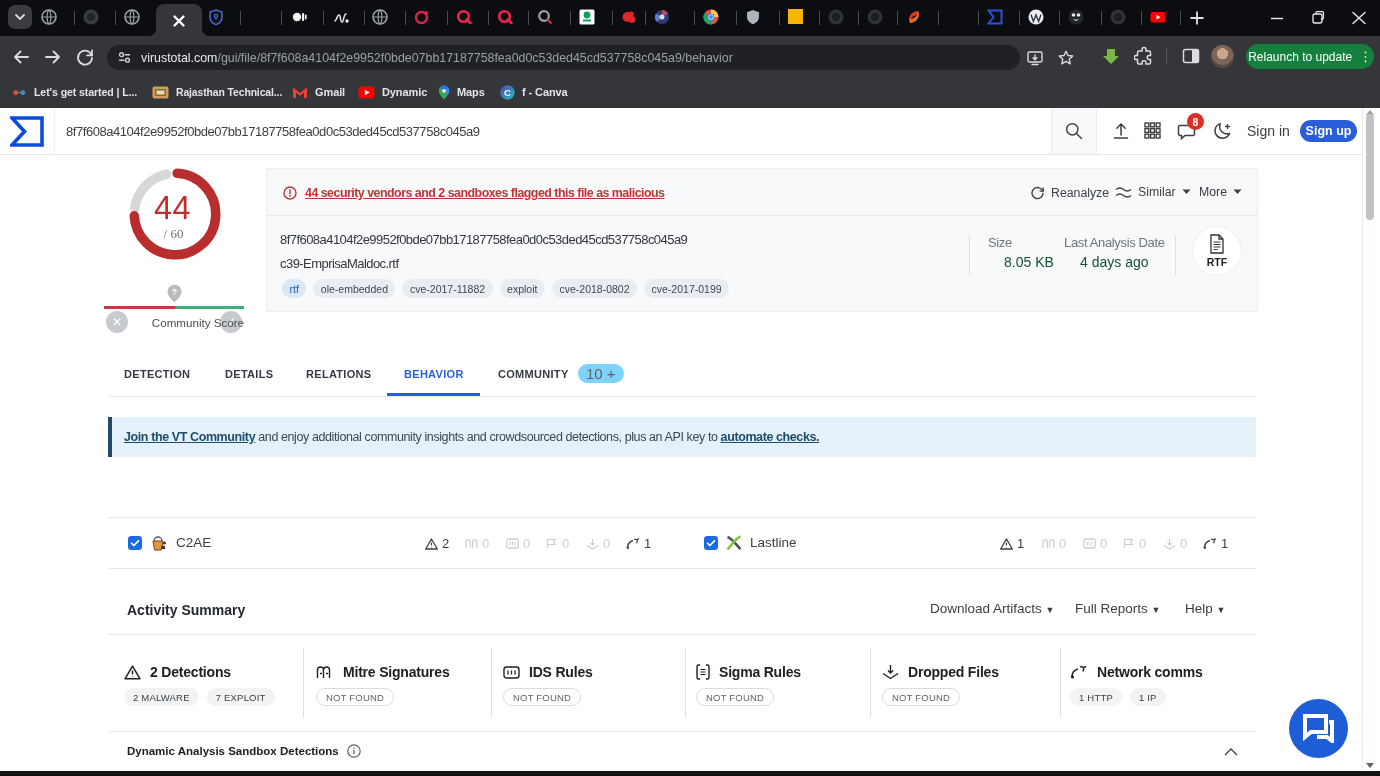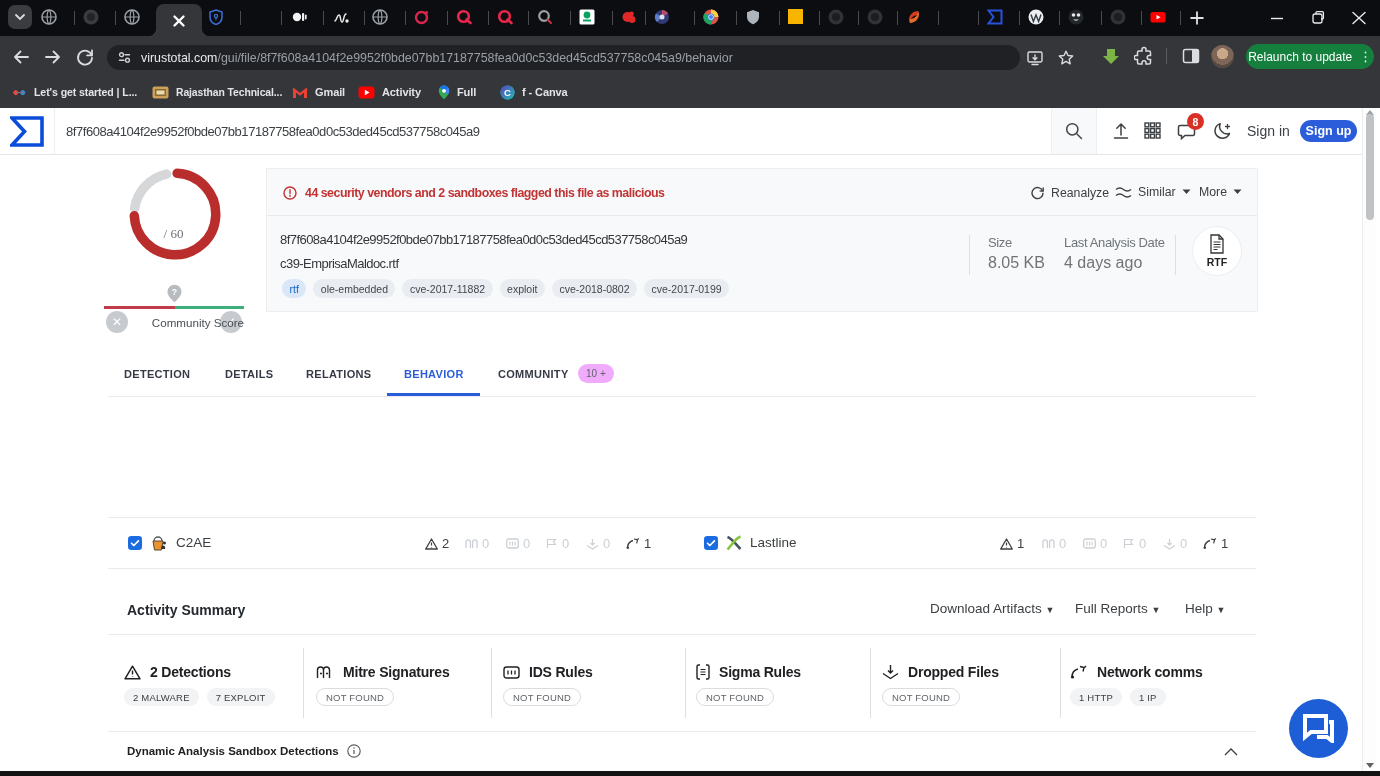--- a/index.html
+++ b/index.html
@@ -24,35 +24,35 @@
 #relaunch { position:absolute; left:1246px; top:8px; width:128px; height:25px; background:#15803d; border-radius:13px; color:#fff; font-size:12px; display:flex; align-items:center; justify-content:center; }
 
 #vthead { position:absolute; left:0; top:108px; width:1362px; height:47px; background:#fff; border-bottom:1px solid #e4e6e8; }
 #vthash { position:absolute; left:66px; top:16px; font-size:13px; color:#3c4043; letter-spacing:-0.45px; }
 #signup { position:absolute; left:1300px; top:12px; width:57px; height:22px; background:#2b5ddb; border-radius:13px; color:#fff; font-weight:700; font-size:12.5px; display:flex; align-items:center; justify-content:center; }
 .hic { position:absolute; top:12px; }
 
 #main { position:absolute; left:0; top:155px; width:1362px; height:615px; background:#fff; }
 #infocard { position:absolute; left:266px; top:13px; width:992px; height:144px; background:#f8f9fb; border:1px solid #eceef0; }
 #banner-row { position:absolute; left:0; top:0; width:990px; height:47px; border-bottom:1px solid #e8eaed; }
-.alerttxt { position:absolute; left:38px; top:17px; color:#c13434; font-weight:700; font-size:12.4px; letter-spacing:-0.5px; }
+.alerttxt { position:absolute; left:38px; top:17px; color:#c13434; font-weight:700; font-size:12.4px; letter-spacing:-0.5px;text-decoration:underline; }
 .ctrl { position:absolute; top:16px; font-size:12.3px; color:#3c4043; display:flex; align-items:center; gap:6px; }
 .hashline { font-size:13px; color:#33373b; position:absolute; left:13px; letter-spacing:-0.55px; }
 .tagrow { position:absolute; left:15px; top:110px; display:flex; gap:7px; }
 .tag { height:19px; padding:0 7.5px; border-radius:9.5px; background:#e9edf2; color:#41474d; font-size:10.5px; display:flex; align-items:center; }
 .tag.blue { background:#d9e7f8; color:#1961c6; }
 .meta-label { font-size:13px; color:#70757a; letter-spacing:-0.35px; }
-.meta-val { font-size:16px; color:#737373; }
+.meta-val { font-size:14px; color:#14532d;margin-left:16px; }
 #scorenum { position:absolute; left:106px; top:37px; width:133px; text-align:center; color:#c22e2e; font-size:32.5px; letter-spacing:0.5px; line-height:1; }
 #scoreden { position:absolute; left:107px; top:72px; width:133px; text-align:center; color:#6b7075; font-size:13px; line-height:1;font-family:Liberation Serif, serif; }
 
 #navtabs { position:absolute; left:108px; top:205px; width:1148px; height:37px; border-bottom:1px solid #e8eaed; }
 .ntab { position:absolute; top:8px; font-size:11px; font-weight:700; color:#353a45; letter-spacing:0.3px; }
 #bluebar { position:absolute; left:279px; top:33px; width:93px; height:3px; background:#2b5ddb; }
-.badge10 { position:absolute; left:470px; top:4px; height:19px; padding:0 8px; border-radius:10px; background:#f0abfc; color:#5f6368; font-size:10px; display:flex; align-items:center; }
+.badge10 { position:absolute; left:470px; top:4px; height:19px; padding:0 8px; border-radius:10px; background:#7dd3fc; color:#5f6368; font-size:15px; display:flex; align-items:center; }
 
 #vtbanner { position:absolute; left:108px; top:262px; width:1148px; height:40px; background:#e4f1fb; border-left:4px solid #1d4d6b; display:flex; align-items:center; }
 #vtbanner .txt { margin-left:12px; font-size:12.5px; color:#3c4750; letter-spacing:-0.4px; }
 #vtbanner a { color:#1d4d6b; font-weight:700; }
 #dispgroup { position:absolute; left:118px; top:328px; display:flex; align-items:center; gap:11px; font-size:15.5px; color:#202124; }
 .hr { position:absolute; left:108px; width:1148px; height:1px; background:#e8eaed; }
 
 .sbrow { position:absolute; top:380px; height:14px; font-size:13.5px; color:#3c4043; }
 .cnt { position:absolute; top:381px; font-size:13px; color:#3c4043; display:flex; gap:4px; align-items:center; }
 .cnt.dim { color:#ccd0d4; }
@@ -301,30 +301,30 @@
         <path d="M1 12V2.5L8 8l7-5.5V12h-3V6.5L8 9.8 4 6.5V12z" fill="#ea4335"></path>
         <path d="M1 2.5L8 8l7-5.5" fill="none" stroke="#ea4335" stroke-width="1.6"></path>
       </svg>
       <span>Gmail</span>
     </div>
   <div class="bm" style="left:358px">
       <svg width="17" height="13" viewBox="0 0 17 13">
         <rect x="0.5" y="0.5" width="16" height="12" rx="3" fill="#f00"></rect>
         <path d="M6.8 3.8v5.4L11.6 6.5z" fill="#fff"></path>
       </svg>
-      <span>Activity</span>
+      <span>Dynamic</span>
     </div>
   <div class="bm" style="left:438px">
       <svg width="12" height="15" viewBox="0 0 12 15">
         <path d="M6 .5a5.3 5.3 0 0 1 5.3 5.3C11.3 9.5 6 14.5 6 14.5S.7 9.5.7 5.8A5.3 5.3 0 0 1 6 .5z" fill="#34a853"></path>
         <path d="M6 .5a5.3 5.3 0 0 1 5.3 5.3c0 1.2-.6 2.6-1.4 4L2 2.3A5.3 5.3 0 0 1 6 .5z" fill="#4285f4"></path>
         <path d="M2 2.3L6 6.5l4-4A5.3 5.3 0 0 0 6 .5 5.3 5.3 0 0 0 2 2.3z" fill="#1a73e8"></path>
         <circle cx="6" cy="5.8" r="1.9" fill="#fff"></circle>
       </svg>
-      <span>Full</span>
+      <span>Maps</span>
     </div>
   <div class="bm" style="left:500px">
       <svg width="15" height="15" viewBox="0 0 15 15">
         <circle cx="7.5" cy="7.5" r="7" fill="#24b3c7"></circle>
         <circle cx="7.5" cy="7.5" r="7" fill="url(#cg)"></circle>
         <defs>
           <linearGradient id="cg" x1="0" y1="0" x2="1" y2="1">
             <stop offset="0" stop-color="#5a3fc0"></stop>
             <stop offset="1" stop-color="#21c2b0"></stop>
           </linearGradient>
@@ -373,20 +373,21 @@
       </svg>
   <div style="position:absolute;left:1247px;top:15px;font-size:14px;color:#3c4043">Sign in</div>
   <div id="signup">Sign up</div>
 </circle></div>
 <div id="main">
 
   <svg style="position:absolute;left:129px;top:13px" width="92" height="92" viewBox="0 0 92 92">
     <circle cx="46" cy="46" r="40.75" fill="none" stroke="#d5d7d9" stroke-width="9.5" stroke-linecap="round" stroke-dasharray="49.8 206.2" transform="rotate(188 46 46)"></circle>
     <circle cx="46" cy="46" r="40.75" fill="none" stroke="#b92d2d" stroke-width="9.5" stroke-linecap="round" stroke-dasharray="187.8 68.2" transform="rotate(-87 46 46)"></circle>
   </svg>
+  <div id="scorenum">44</div>
   <div id="scoreden">/ 60</div>
   <svg style="position:absolute;left:167px;top:129px" width="15" height="19" viewBox="0 0 17 21">
       <path d="M8.5 0.5a8 8 0 0 1 8 8c0 5.5-8 12-8 12s-8-6.5-8-12a8 8 0 0 1 8-8z" fill="#b8bcc0"></path>
       <text x="8.5" y="12" text-anchor="middle" font-size="10" font-weight="bold" fill="#fff" font-family="Liberation Sans">?</text>
     </svg>
   <div style="position:absolute;left:104px;top:151px;width:71px;height:2.5px;background:#c23b49"></div>
   <div style="position:absolute;left:175px;top:151px;width:69px;height:2.5px;background:#3daf7c"></div>
   <div style="position:absolute;left:106px;top:156px;width:22px;height:22px;border-radius:50%;background:#c7cbcf;color:#fff;text-align:center;font-size:12px;line-height:22px">✕</div>
   <div style="position:absolute;left:220px;top:156px;width:22px;height:22px;border-radius:50%;background:#c7cbcf;color:#fff;text-align:center;font-size:12px;line-height:22px">✓</div>
   <div style="position:absolute;left:104px;top:161px;width:140px;text-align:right;font-size:11.6px;color:#4a4f54">Community Score</div>
@@ -451,20 +452,23 @@
   <div id="navtabs">
     <div class="ntab" style="left:16px">DETECTION</div>
     <div class="ntab" style="left:117px">DETAILS</div>
     <div class="ntab" style="left:198px">RELATIONS</div>
     <div class="ntab" style="left:296px;color:#2b5ddb">BEHAVIOR</div>
     <div class="ntab" style="left:390px">COMMUNITY</div>
     <div class="badge10">10 +</div>
     <div id="bluebar"></div>
   </div>
 
+  <div id="vtbanner">
+      <div class="txt"><a><u>Join the VT Community</u></a> and enjoy additional community insights and crowdsourced detections, plus an API key to <a><u>automate checks.</u></a></div>
+    </div>
 
   <div class="hr" style="top:362px"></div>
 
   <svg style="position:absolute;left:128px;top:381px" width="14" height="14" viewBox="0 0 15 15">
       <rect width="15" height="15" rx="3.5" fill="#1c6ce1"></rect>
       <path d="M3.8 7.8l2.4 2.4 5-5" stroke="#fff" stroke-width="1.8" fill="none" stroke-linecap="round" stroke-linejoin="round"></path>
     </svg>
   <svg style="position:absolute;left:149px;top:378px" width="20" height="20" viewBox="0 0 20 20">
       <path d="M4 8h10l-1.5 9h-7z" fill="#ea9430" stroke="#5a4632" stroke-width="1"></path>
       <path d="M5 8a4 4 0 0 1 8 0" fill="none" stroke="#5a5a5a" stroke-width="1.4"></path>

